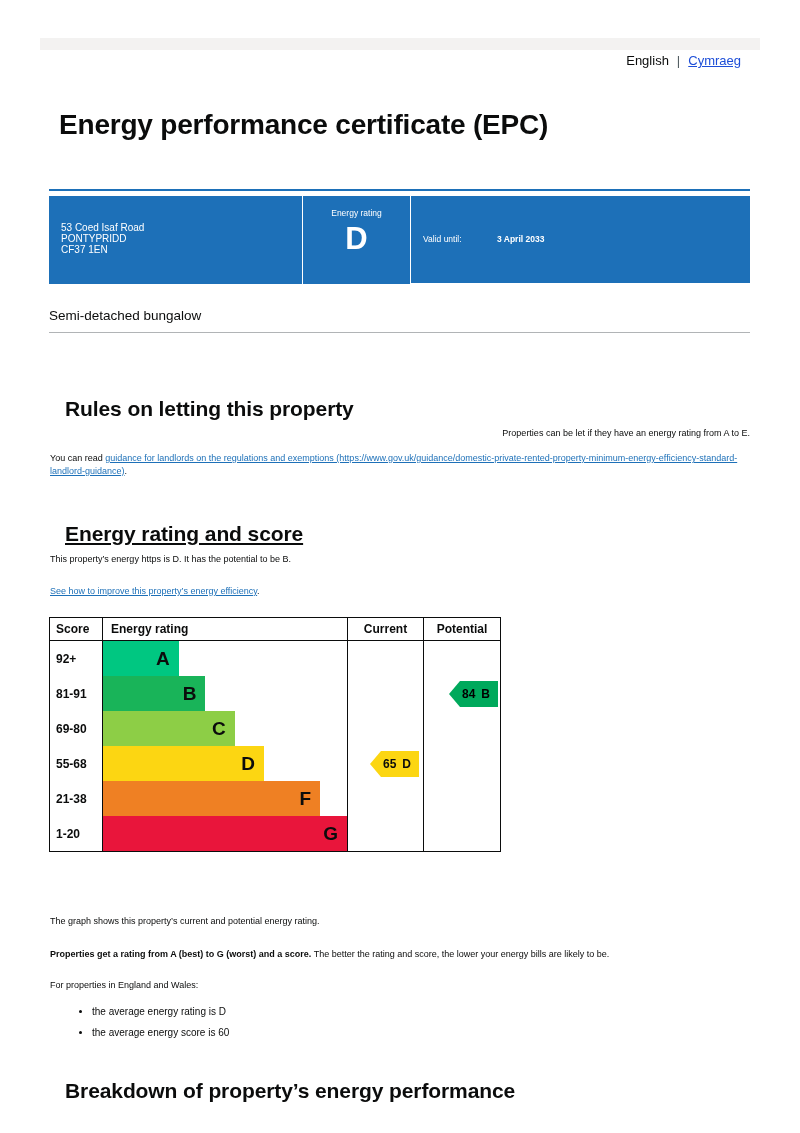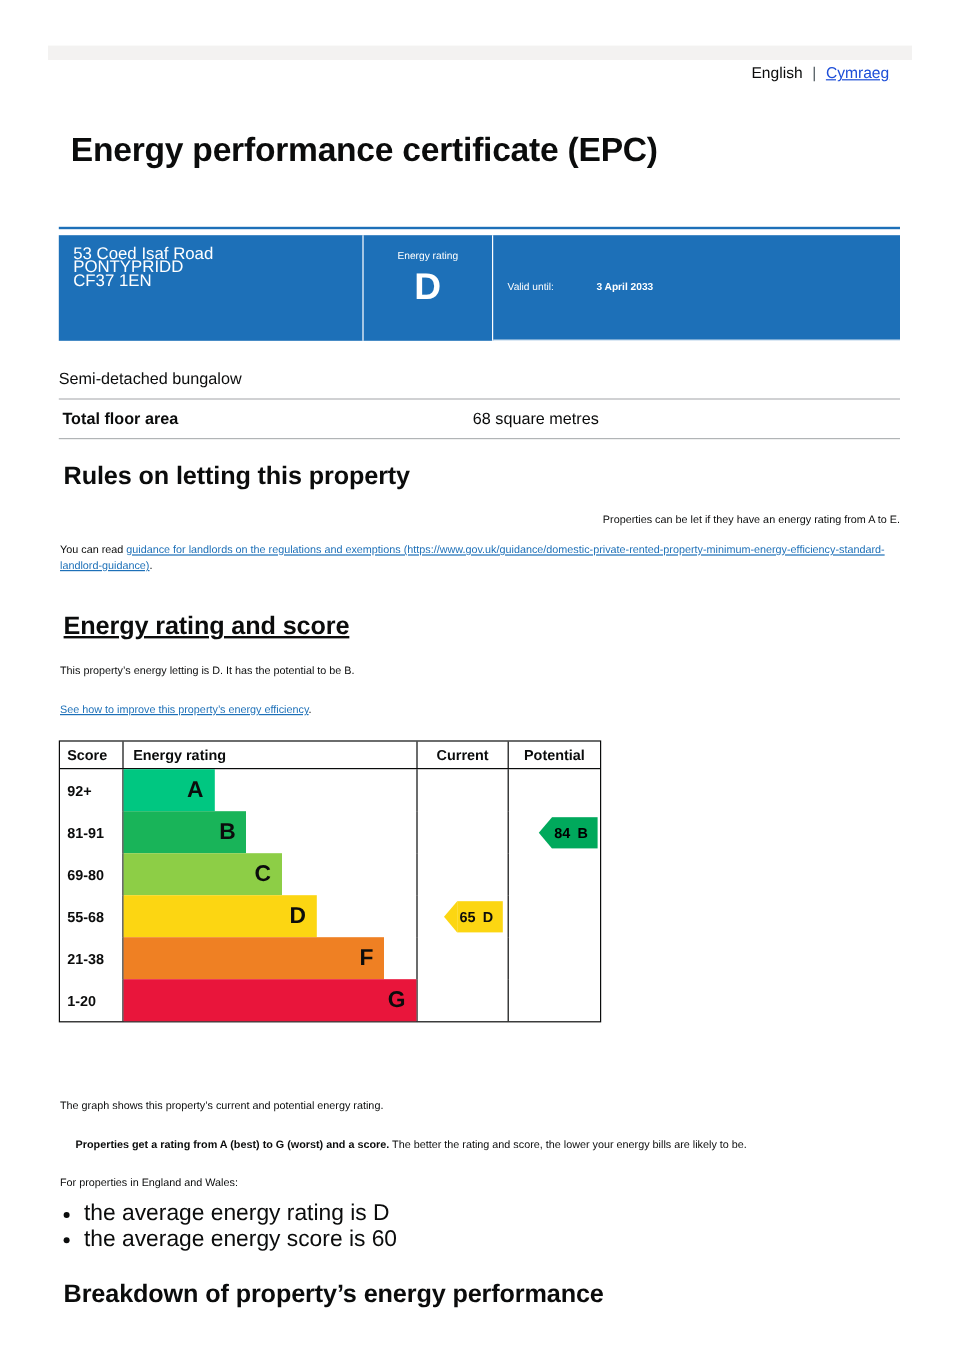--- a/index.html
+++ b/index.html
@@ -71,23 +71,23 @@
     left: 49px;
     top: 196px;
     width: 701px;
     height: 88px;
     background: #1d70b8;
     color: #ffffff;
     display: flex;
   }
   .banner-address {
     width: 254px;
-    padding: 10px 12px 0 12px;
-    box-sizing: border-box;
-    font-size: 14px;
+    padding: 26px 12px 0 12px;
+    box-sizing: border-box;
+    font-size: 10px;
     line-height: 11px;
     border-right: 1px solid #ffffff;
   }
   .banner-rating {
     width: 108px;
     box-sizing: border-box;
     border-right: 1px solid #ffffff;
     text-align: center;
     padding-top: 12px;
   }
@@ -140,55 +140,55 @@
     width: 345px;
     font-weight: bold;
     padding-left: 3px;
     box-sizing: border-box;
   }
   .prop-row .v {
     flex: 1;
   }
   h2 {
     position: absolute;
-    margin: 4px;
+    margin: 16px;
     font-size: 21px;
     line-height: 26px;
     font-weight: bold;
     letter-spacing: -0.1px;
   }
   #h-rules { left: 49px; top: 380px; }
   #h-rating { left: 49px; top: 505px; text-decoration: underline; }
   #h-breakdown { left: 49px; top: 1062px; }
   .body-text {
     position: absolute;
     font-size: 9px;
     line-height: 13px;
     color: #0b0c0c;
   }
   #p-rules-1 { left: 50px; top: 427px; width: 700px; text-align: right; }
   #p-rules-2 { left: 50px; top: 452px; width: 700px; }
   #p-rating-1 { left: 50px; top: 553px; width: 700px; }
   #p-improve { left: 50px; top: 585px; width: 700px; }
   #p-graph-note { left: 50px; top: 915px; width: 700px; }
-  #p-ratings-info { left: 50px; top: 948px; width: 700px; font-weight: bold; margin-left: 13px; }
+  #p-ratings-info { left: 50px; top: 948px; width: 700px; font-weight: bold; }
   #p-ratings-info .normal { font-weight: normal; }
   #p-eng-wales { left: 50px; top: 979px; width: 700px; }
   a.inline {
     color: #1d70b8;
     text-decoration: underline;
     word-break: break-word;
   }
   .bullets {
     position: absolute;
-    left: 34px;
+    left: 56px;
     top: 1001px;
     margin: 0;
     padding-left: 36px;
-    font-size: 19px;
+    font-size: 10px;
     line-height: 21px;
   }
   .bullets li { margin: 0; }
   
   .epc {
     position: absolute;
     left: 49px;
     top: 617px;
     width: 452px;
     border: 1px solid #0b0c0c;
@@ -347,32 +347,28 @@
         <span class="k">Valid until:</span>
         <span class="v">3 April 2033</span>
       </div>
     </div>
   </div>
 
   <div class="prop-table">
     <div class="prop-row">
       <div class="v">Semi-detached bungalow</div>
     </div>
-    <div class="prop-row">
-      <div class="k">Total floor area</div>
-      <div class="v">68 square metres</div>
-    </div>
   </div>
 
   <h2 id="h-rules">Rules on letting this property</h2>
   <div class="body-text" id="p-rules-1">Properties can be let if they have an energy rating from A to E.</div>
   <div class="body-text" id="p-rules-2"><span>You can read </span><a class="inline" href="#">guidance for landlords on the regulations and exemptions (https://www.gov.uk/guidance/domestic-private-rented-property-minimum-energy-efficiency-standard-landlord-guidance)</a><span>.</span></div>
 
   <h2 id="h-rating">Energy rating and score</h2>
-  <div class="body-text" id="p-rating-1">This property’s energy letting is D. It has the potential to be B.</div>
+  <div class="body-text" id="p-rating-1">This property’s energy https is D. It has the potential to be B.</div>
   <div class="body-text" id="p-improve"><a class="inline" href="#">See how to improve this property’s energy efficiency</a><span>.</span></div>
 
   <div class="epc">
     <div class="epc-head">
       <div class="c-score">Score</div>
       <div class="c-rating">Energy rating</div>
       <div class="c-current">Current</div>
       <div class="c-potential">Potential</div>
     </div>
     <div class="epc-body">

